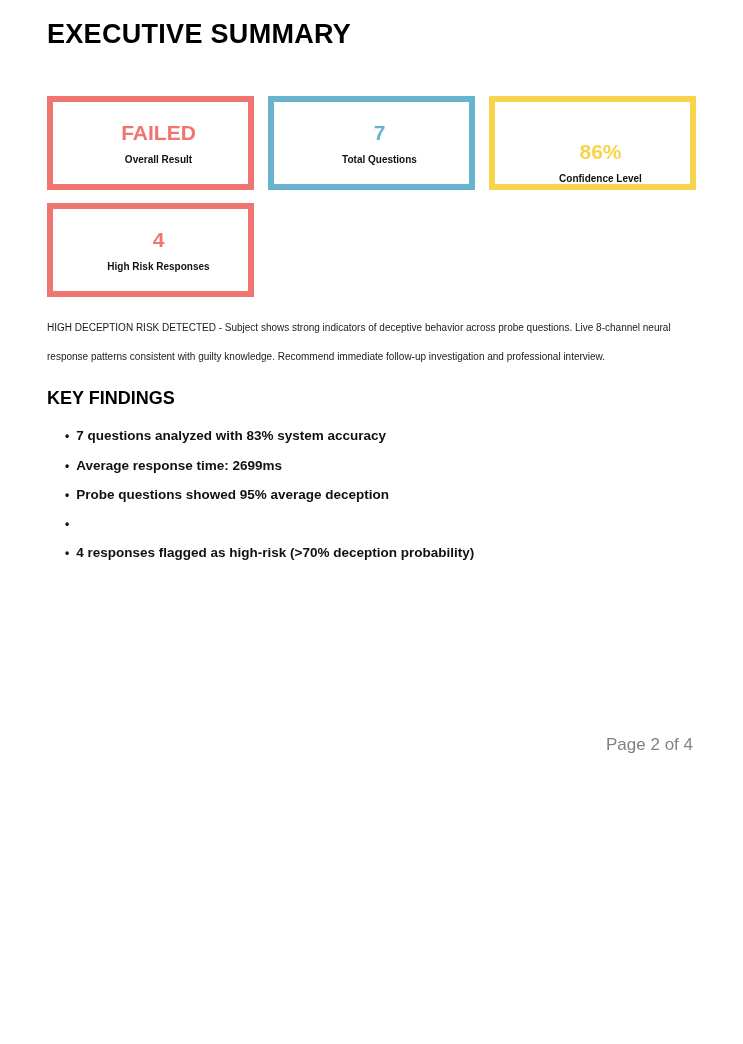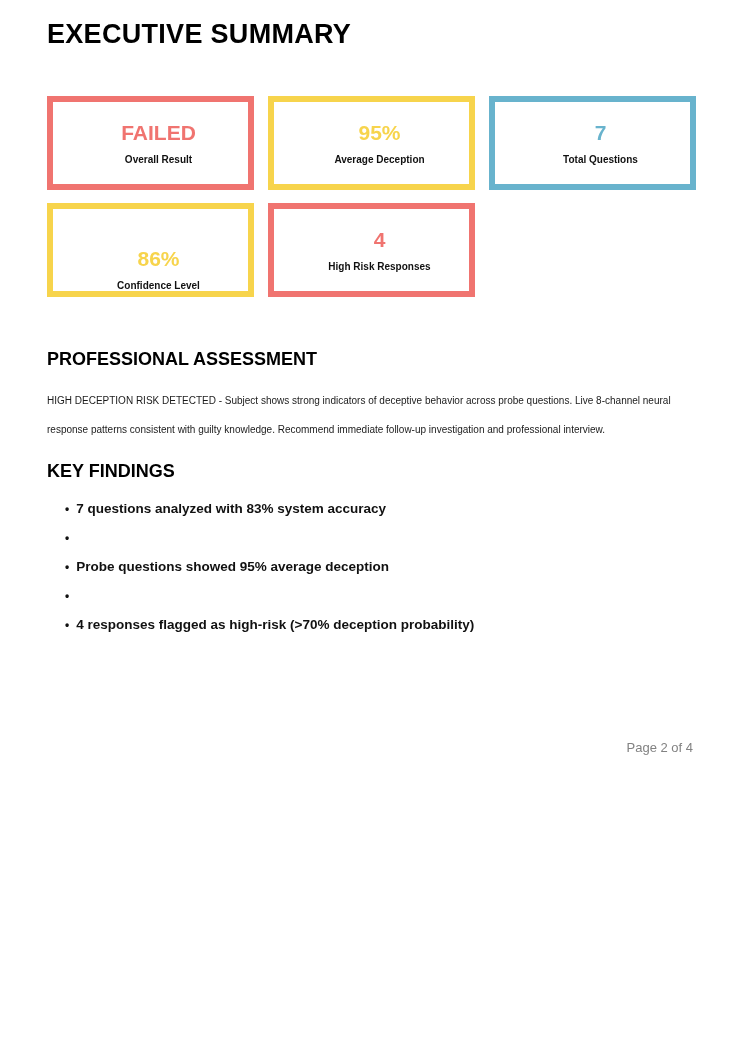--- a/index.html
+++ b/index.html
@@ -92,66 +92,62 @@
     color: #111111;
   }
   .bullet {
     margin-right: 7px;
     font-size: 12px;
   }
   .page-footer {
     position: absolute;
     right: 50px;
     bottom: 26px;
-    font-size: 13px;
+    font-size: 17px;
     color: #828282;
   }
 </style>
 </head>
 <body>
 
 <div class="page">
   <div class="content">
 
     <h1 class="doc-title">EXECUTIVE SUMMARY</h1>
 
     <div class="cards">
       <div class="card" style="border-color: rgb(240, 116, 112);">
         <div class="card-value" style="color: rgb(240, 116, 112);">FAILED</div>
         <div class="card-label">Overall Result</div>
       </div>
-      <div class="card" style="border-color: rgb(247, 212, 76);">
-        <div class="card-value" style="color: rgb(247, 212, 76);">95%</div>
-        <div class="card-label">Average Deception</div>
-      </div>
       <div class="card" style="border-color: rgb(104, 179, 205);">
         <div class="card-value" style="color: rgb(104, 179, 205);">7</div>
         <div class="card-label">Total Questions</div>
       </div>
       <div class="card" style="border-color: rgb(247, 212, 76); justify-content: flex-end;">
         <div class="card-value" style="color: rgb(247, 212, 76);">86%</div>
         <div class="card-label">Confidence Level</div>
       </div>
       <div class="card" style="border-color: rgb(240, 116, 112);">
         <div class="card-value" style="color: rgb(240, 116, 112);">4</div>
         <div class="card-label">High Risk Responses</div>
       </div>
     </div>
 
-    <h2 class="section-heading assessment-heading">PROFESSIONAL ASSESSMENT</h2>
     <p class="assessment-body">HIGH DECEPTION RISK DETECTED - Subject shows strong indicators of deceptive behavior across probe questions. Live 8-channel neural response patterns consistent with guilty knowledge. Recommend immediate follow-up investigation and professional interview.</p>
 
     <h2 class="section-heading findings-heading">KEY FINDINGS</h2>
     <div class="findings-list">
       <div class="finding-item">
         <span class="bullet">•</span>
         <span>7 questions analyzed with 83% system accuracy</span>
       </div>
       <div class="finding-item">
         <span class="bullet">•</span>
+        <span>Average response time: 2699ms</span>
       </div>
       <div class="finding-item">
         <span class="bullet">•</span>
         <span>Probe questions showed 95% average deception</span>
       </div>
       <div class="finding-item">
         <span class="bullet">•</span>
       </div>
       <div class="finding-item">
         <span class="bullet">•</span>

